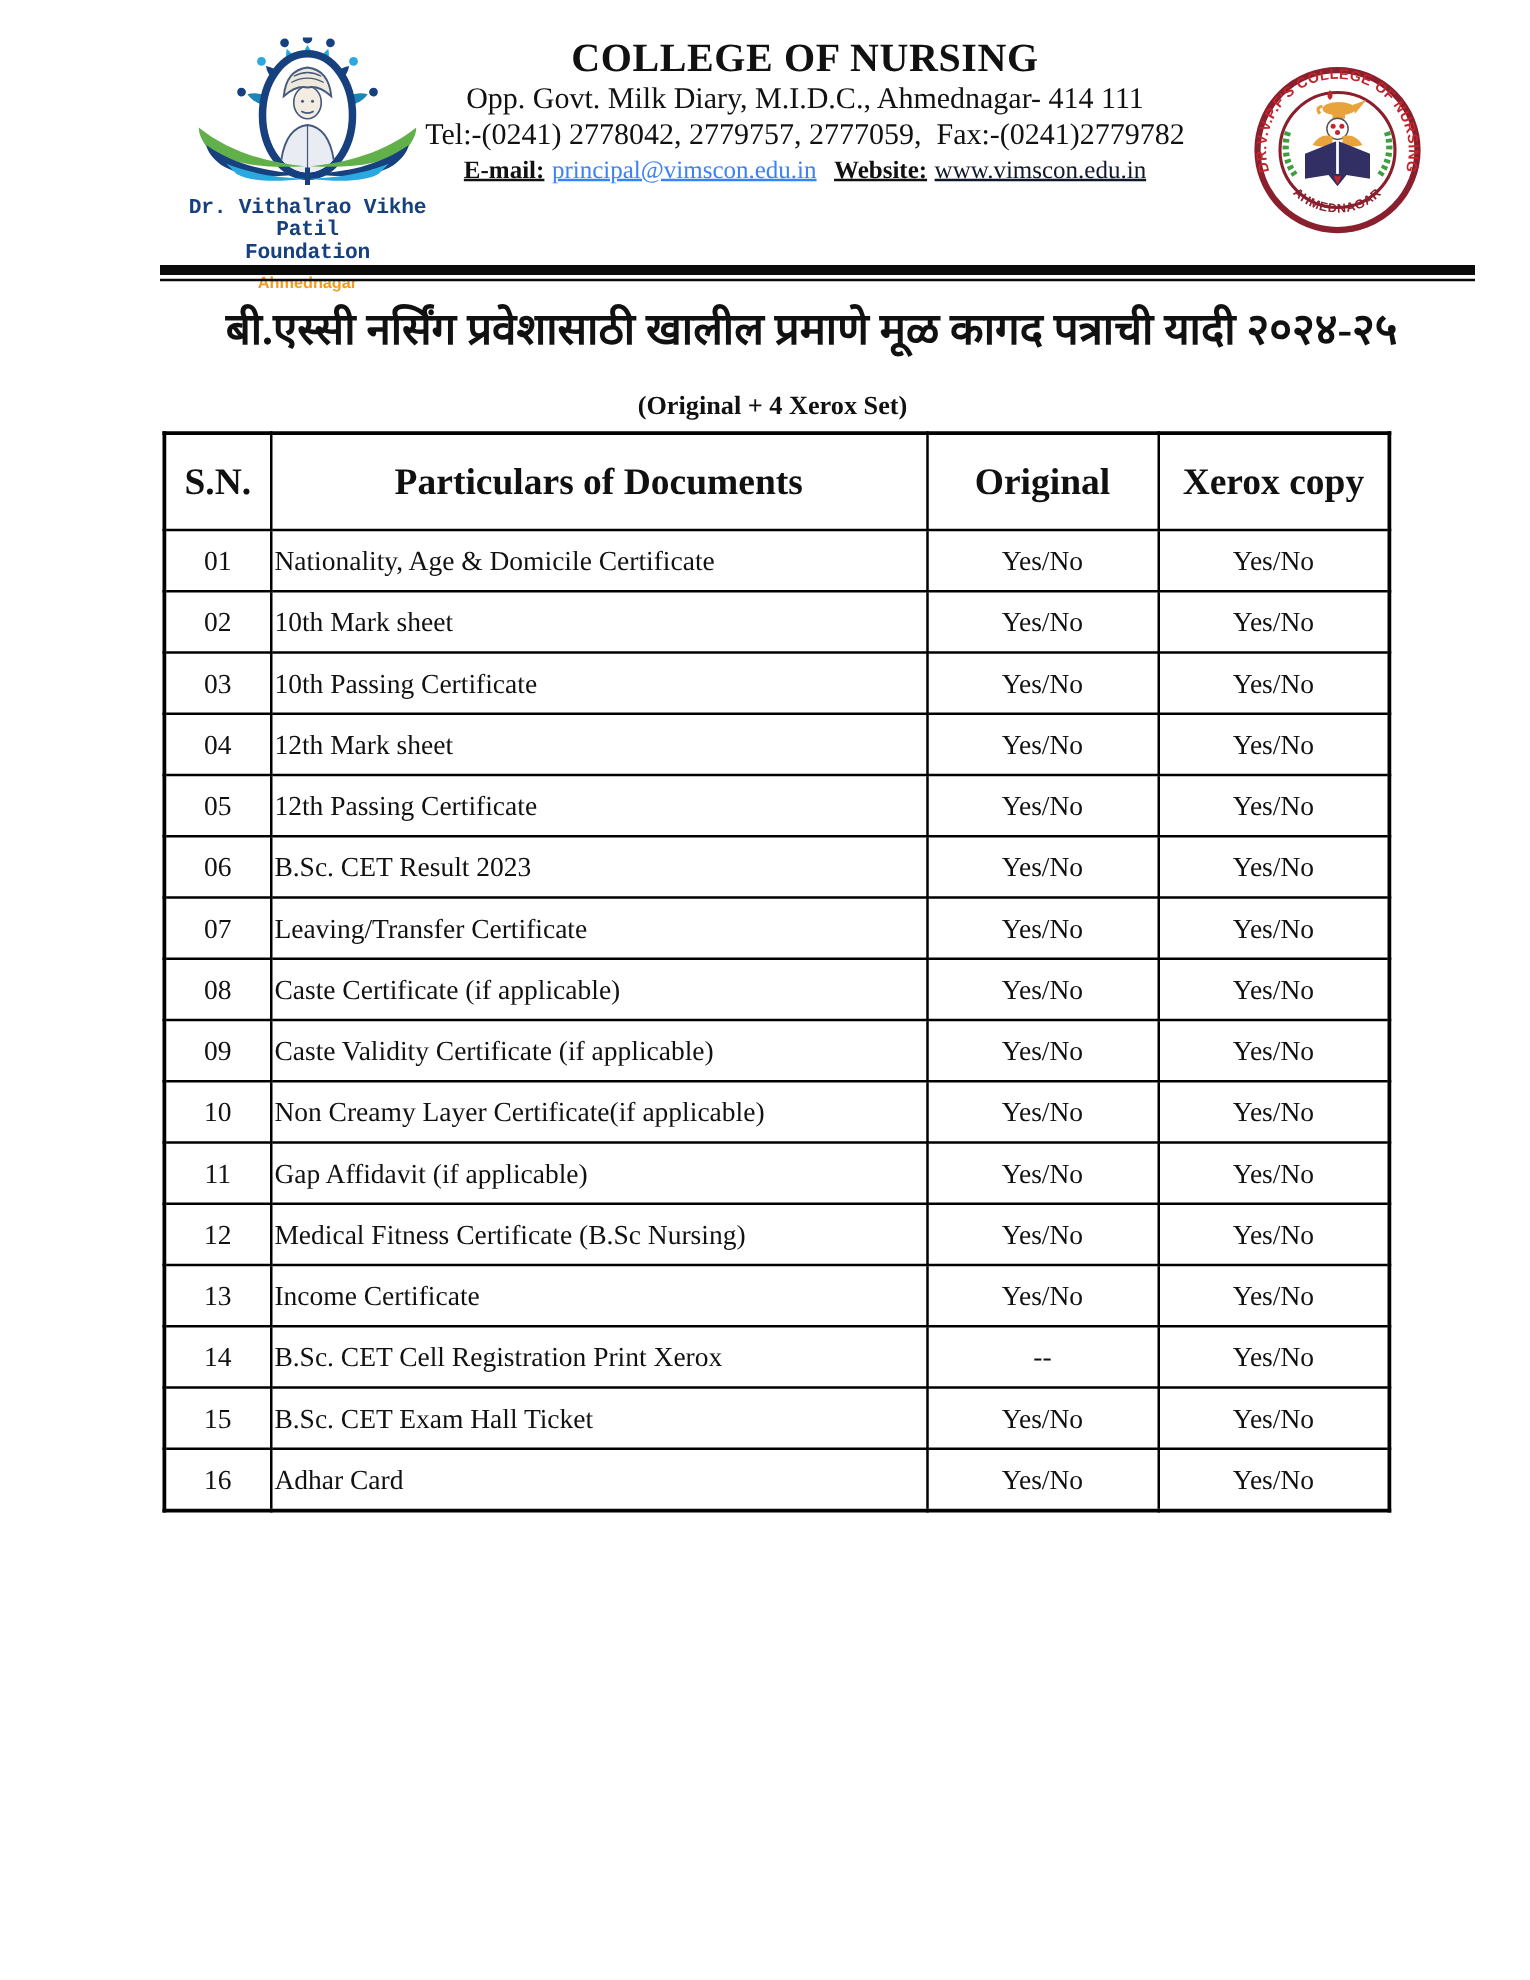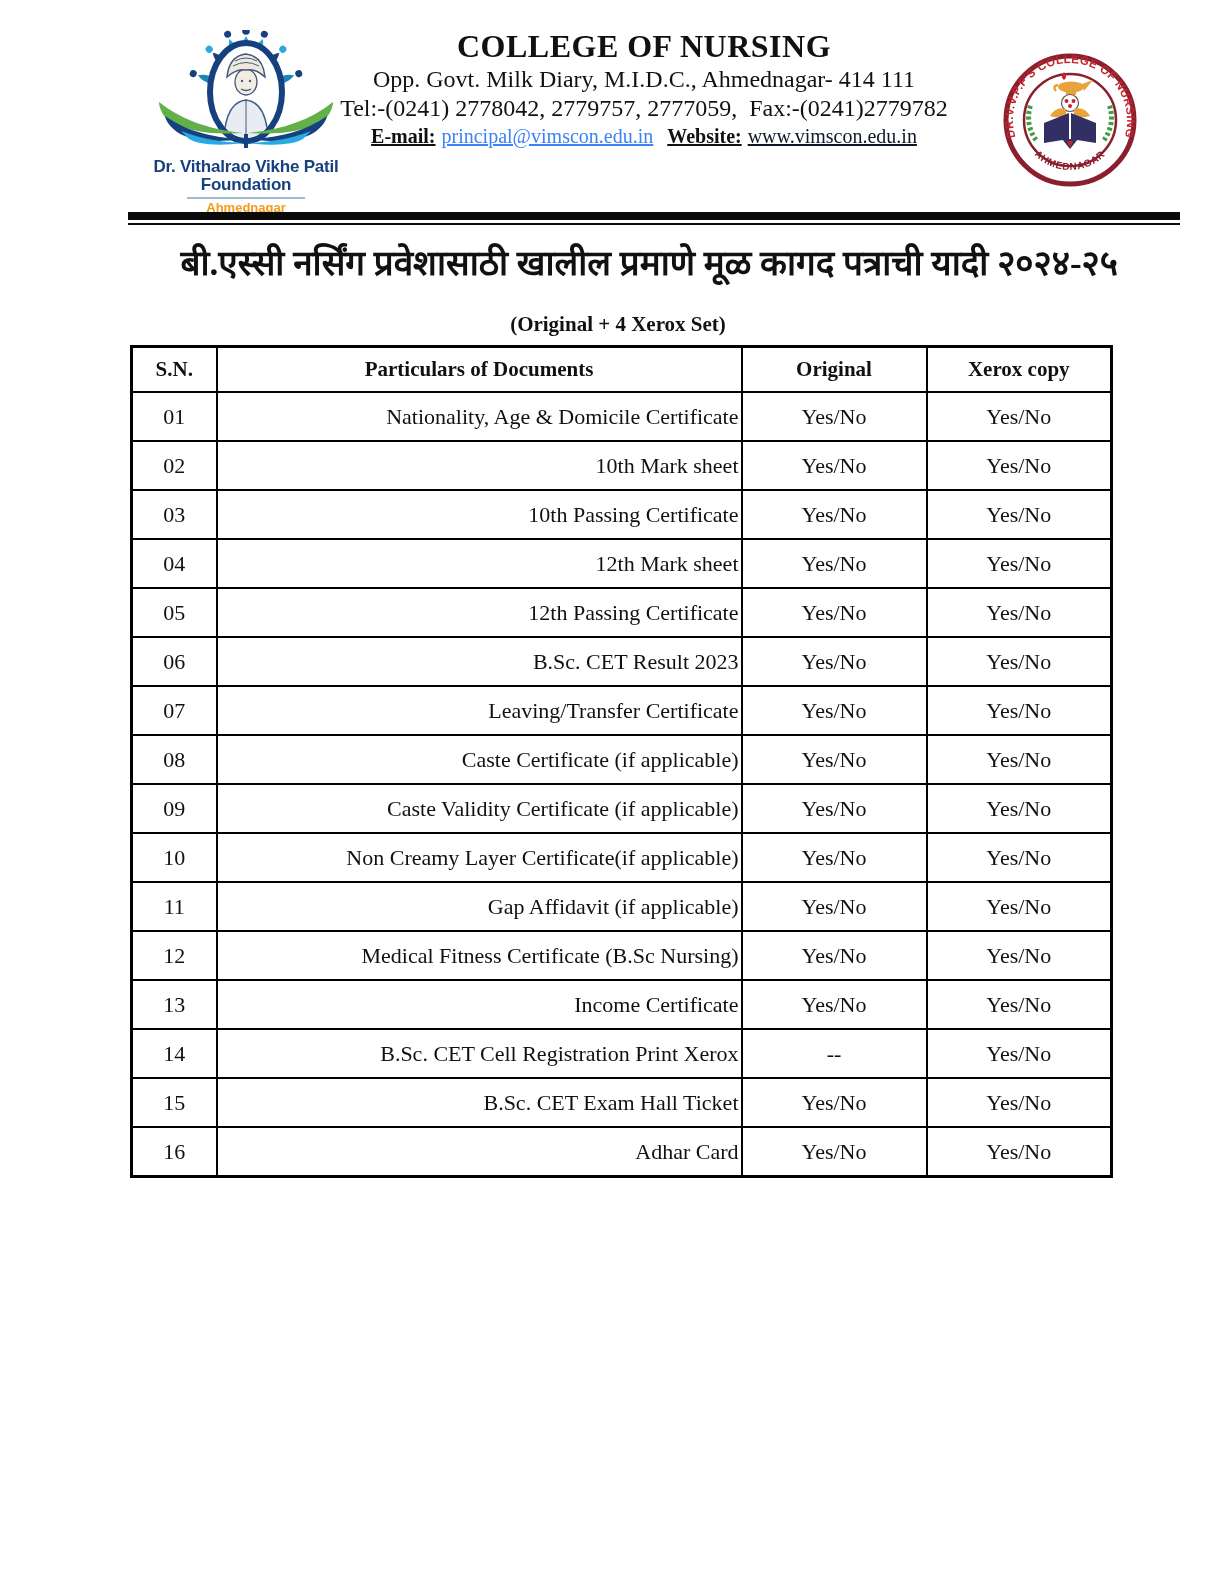--- a/index.html
+++ b/index.html
@@ -9,21 +9,21 @@
     margin:0 auto;
     background:#ffffff;
     font-family:"Liberation Serif", serif;
     color:#111111;
     overflow:hidden;
   }
 
   
   .left-logo { position:absolute; left:146px; top:30px; width:200px; text-align:center; }
   .left-logo svg { display:block; margin:0 auto; }
-  .lg-name { font-family:Liberation Sans, sans-serif; font-weight:bold; color:#16407e; font-size:17px; line-height:18px; letter-spacing:-0.2px; }
+  .lg-name { font-family:Liberation Mono, monospace; font-weight:bold; color:#16407e; font-size:17px; line-height:18px; letter-spacing:-0.2px; }
   .lg-rule { width:118px; border-top:2px solid #9fb9cf; margin:3px auto 2px auto; }
   .lg-city { font-family:"Liberation Sans", sans-serif; font-weight:bold; color:#f29b1d; font-size:13px; line-height:14px; }
 
   .center-head { position:absolute; left:308px; top:28px; width:672px; text-align:center; }
   .ch-foundation { font-size:24px; line-height:28px; }
   .ch-college { font-size:32px; line-height:37px; font-weight:bold; letter-spacing:0.5px;text-align:center; }
   .ch-address { font-size:24px; line-height:29px; }
   .ch-telfax { font-size:24px; line-height:29px; white-space:pre; }
   .ch-mail { font-size:20px; line-height:27px; }
   .ch-mail .lbl { font-weight:bold; text-decoration:underline; }
@@ -47,24 +47,24 @@
     text-align:center; font-size:21px; font-weight:bold;
   }
 
   
   table.docs {
     position:absolute; left:130px; top:345px; width:980px;
     border-collapse:collapse; border:3px solid #000;
     table-layout:fixed;
   }
   table.docs th, table.docs td { border:2px solid #000; }
-  table.docs th { height:43px; font-size:21px; font-weight:bold; text-align:center; padding:0 2px; }
+  table.docs th { height:43px; font-size:30px; font-weight:bold; text-align:center; padding:16px 2px; }
   table.docs td { height:47px; font-size:22px; padding:0 2px; vertical-align:middle; }
   td.c0 { text-align:center; }
-  td.c1 { text-align:right; padding-left:18px; }
+  td.c1 { text-align:left; padding-left:18px; }
   td.c2, td.c3 { text-align:center; }
 </style>
 </head>
 <body>
 
 <div class="page">
 
   <div class="left-logo">
     <svg width="195" height="128" viewBox="0 0 195 128">
 

